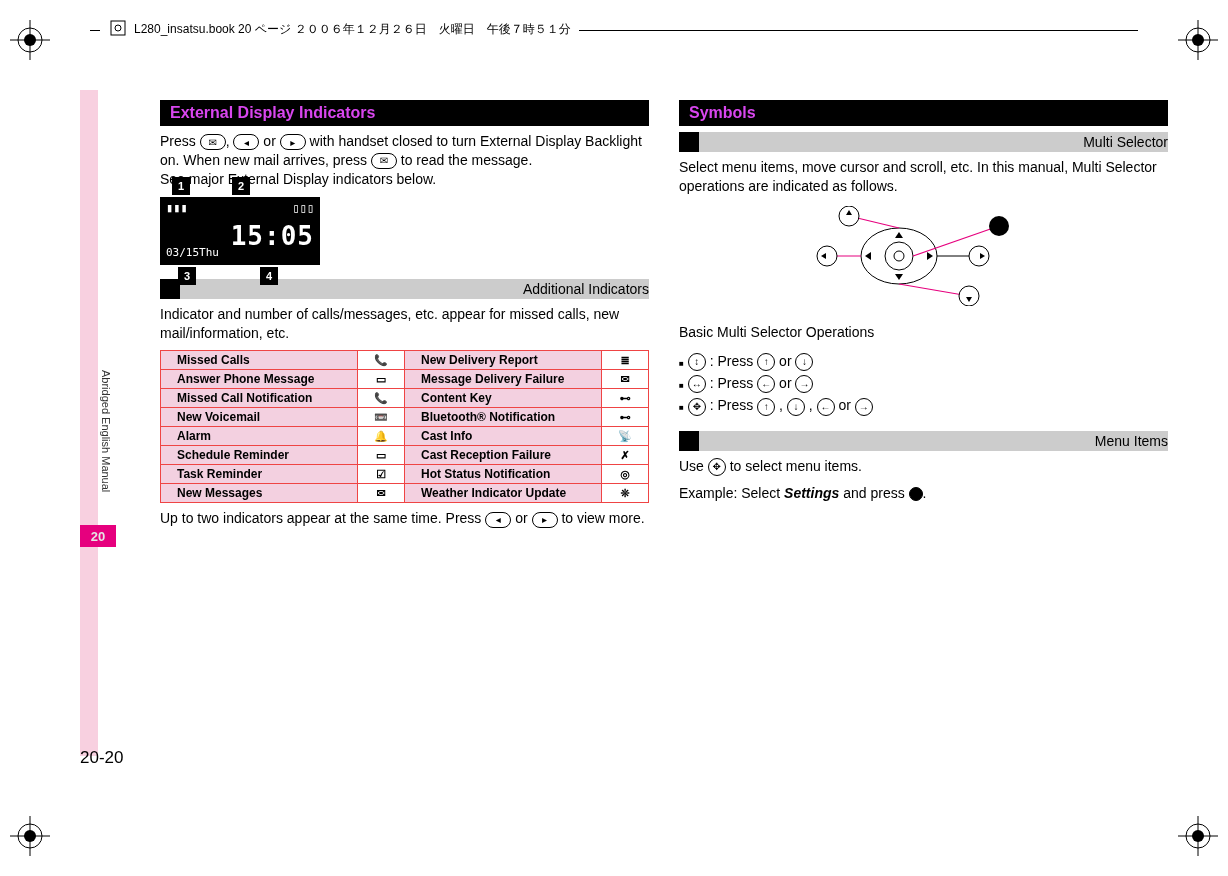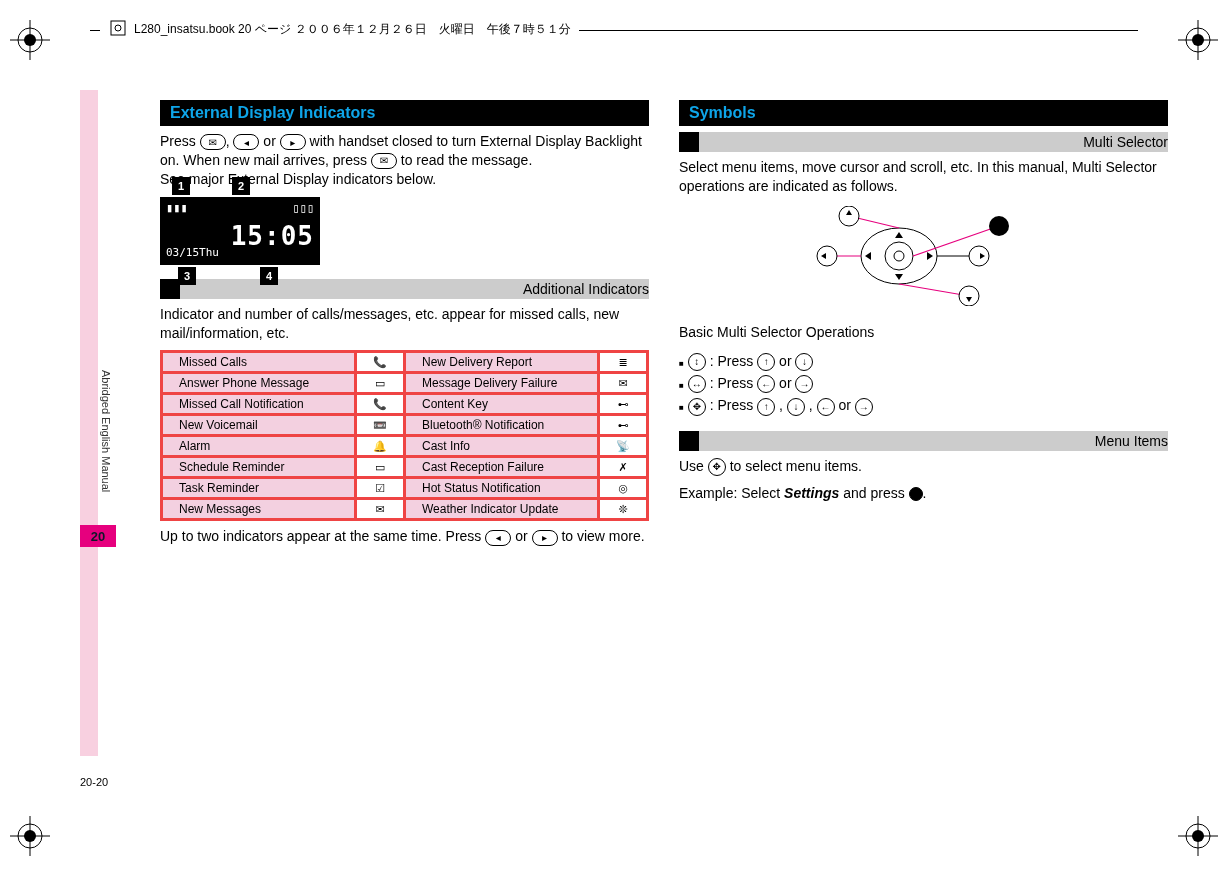--- a/index.html
+++ b/index.html
@@ -44,37 +44,37 @@
   .side-label {
     position: absolute;
     left: 20px; top: 280px;
     writing-mode: vertical-rl;
     font-size: 11px;
     color: #333;
   }
   .side-num-box {
     position: absolute;
     left: 0; top: 435px; width: 36px; height: 22px;
-    background: #e6007e; color: #0f172a;
+    background: #e6007e; color: #e5e5e5;
     font-size: 13px; font-weight: bold;
     display: flex; align-items: center; justify-content: center;
   }
   .page-foot {
     position: absolute;
-    left: 80px; bottom: 88px;
-    font-size: 11px;
+    left: 80px; bottom: 108px;
+    font-size: 17px;
   }
   .content {
     position: absolute;
     left: 160px; top: 100px; right: 60px;
     display: flex; gap: 30px;
   }
   .col { flex: 1; }
   .section-title {
-    background: #000; color: #0ea5e9;
+    background: #000; color: #d946ef;
     font-size: 16px; font-weight: bold;
     padding: 4px 10px; margin-bottom: 6px;
   }
   .para { font-size: 14px; line-height: 1.35; margin-bottom: 8px; }
   .key {
     display: inline-flex; align-items: center; justify-content: center;
     min-width: 26px; height: 16px;
     border: 1px solid #000; border-radius: 8px;
     font-size: 10px; padding: 0 4px;
     vertical-align: middle;
@@ -117,21 +117,21 @@
     display: flex; align-items: center;
     background: #ccc; margin: 14px 0 6px 0;
     font-size: 14px;
     justify-content: space-between;
   }
   .sub-title .blk { width: 20px; height: 20px; background: #000; margin-right: 8px; }
   .ind-table {
     width: 100%; border-collapse: collapse; font-size: 12px;
   }
   .ind-table td {
-    border: 3px solid #ef4444; padding: 2px 16px;
+    border: 1px solid #ef4444; padding: 2px 16px; font-weight: bold;
   }
   .ind-table td.name { background: #f3d0e0; width: 42%; }
   .ind-table td.ic { width: 8%; text-align: center; font-size: 11px; }
   .ms-diagram { text-align: center; margin: 10px 0 14px 0; }
   .ms-diagram svg { width: 230px; height: 100px; }
   .ops { font-size: 14px; line-height: 1.6; margin-bottom: 6px; }
   .ops .bullet { font-size: 8px; margin-right: 4px; }
   em.bi { font-style: italic; font-weight: bold; }
 </style>
 </head>

